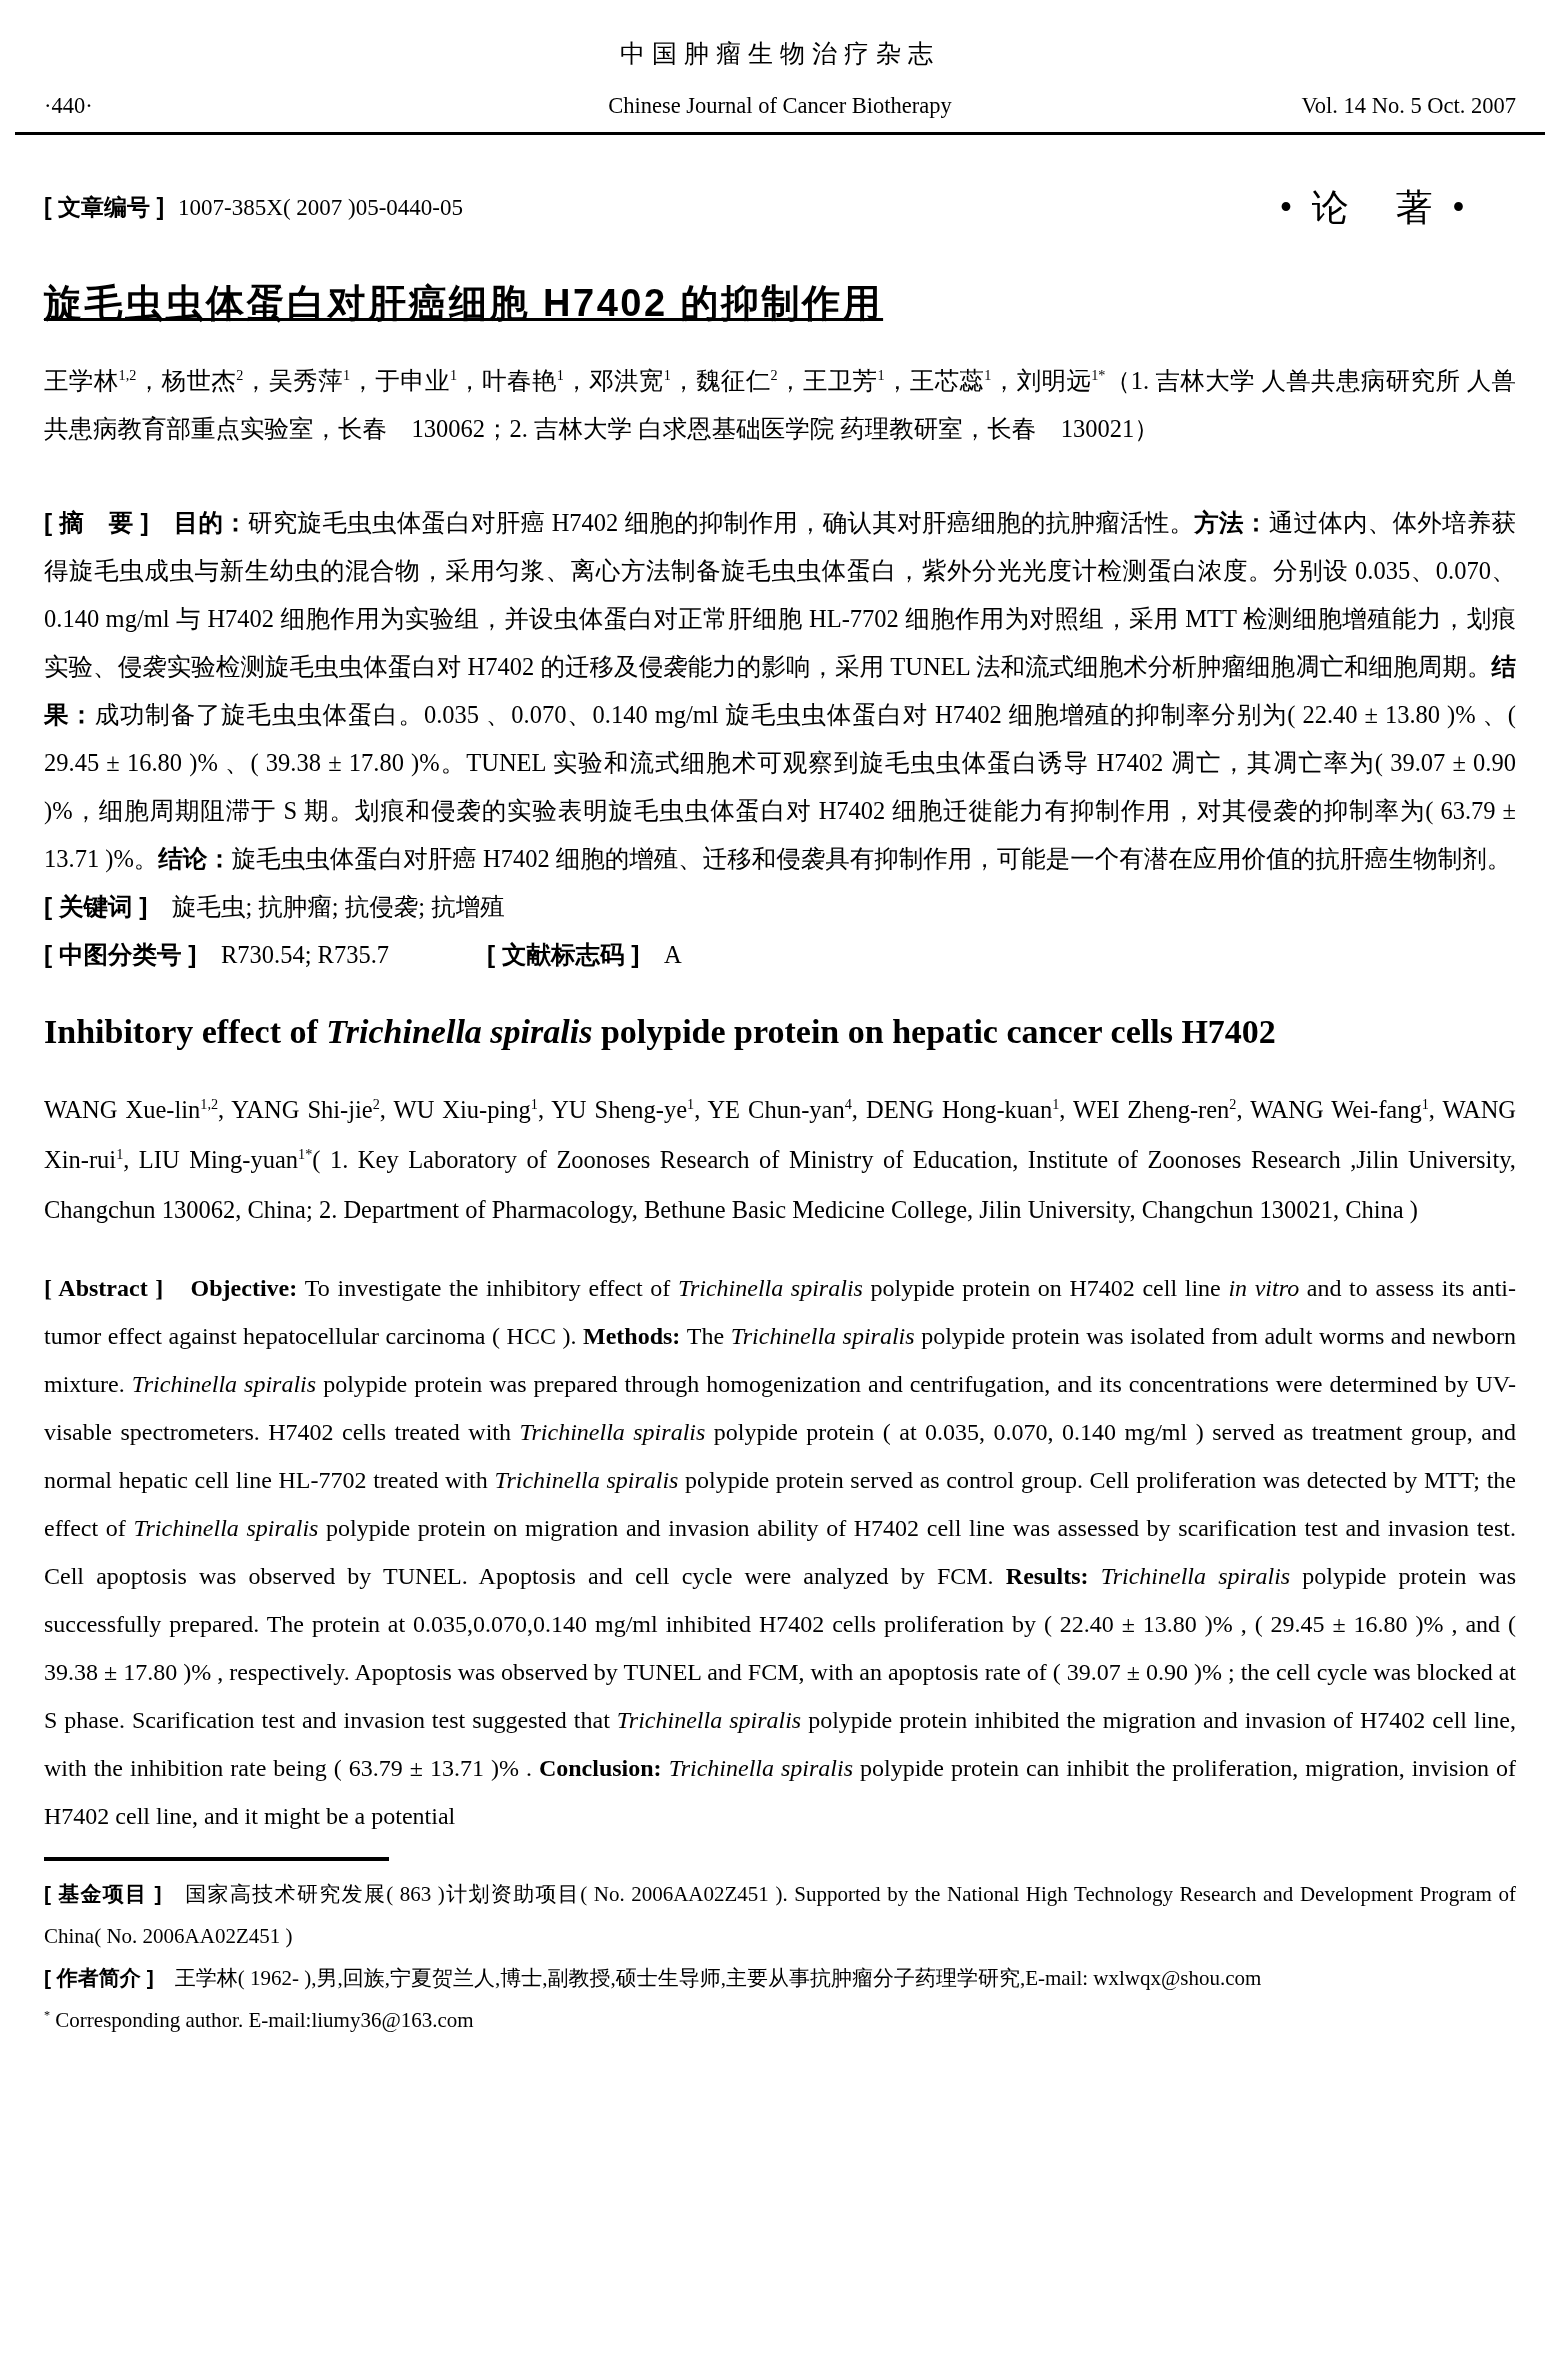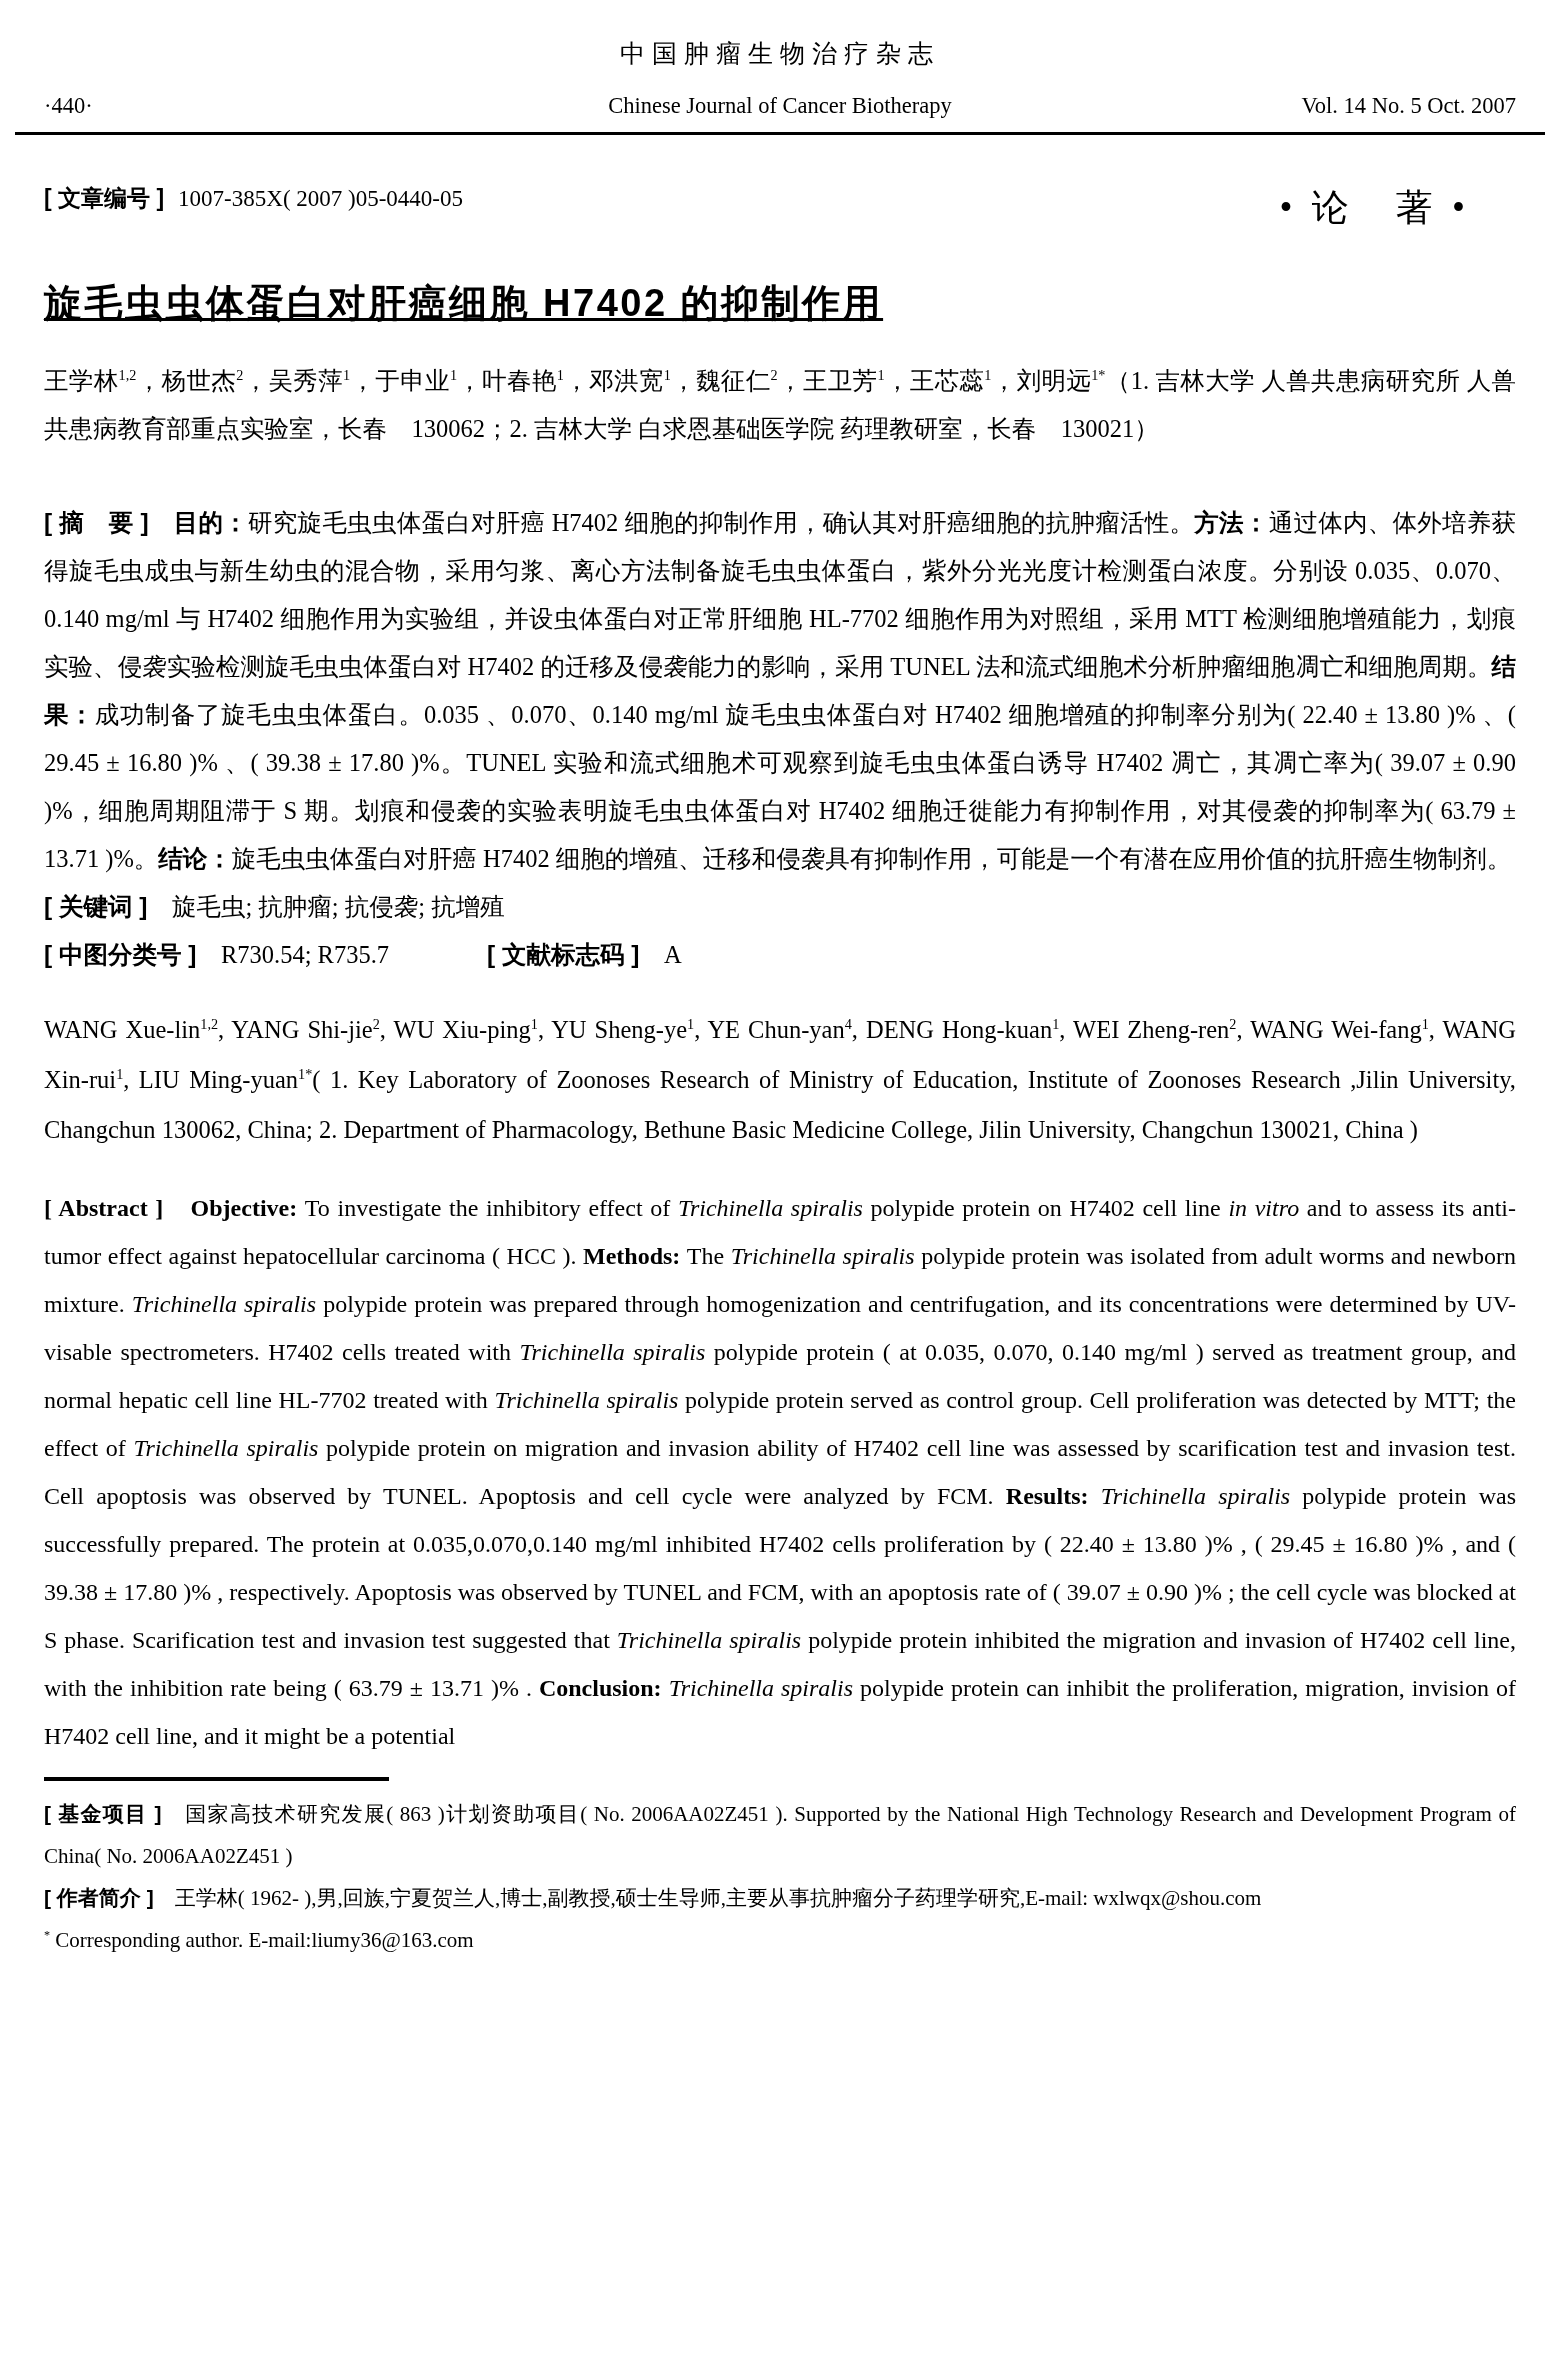--- a/index.html
+++ b/index.html
@@ -43,21 +43,21 @@
   .header-rule {
     border: none;
     border-top: 3.5px solid #000;
     margin: 12px -29px 0 -29px;
   }
 
   
   .meta-row {
     display: flex;
     justify-content: space-between;
-    align-items: flex-start;
+    align-items: center;
     margin-top: 48px;
   }
   .article-id { font-size: 23px; }
   .article-id .h { margin-right: 14px; }
   .article-type { font-size: 37px; letter-spacing: 5px; margin-right: 46px; }
 
   
   .title-cn {
     margin-top: 46px;
     font-family: "Liberation Sans", "DejaVu Sans", sans-serif;
@@ -137,20 +137,21 @@
   <h1 class="title-cn">旋毛虫虫体蛋白对肝癌细胞 H7402 的抑制作用</h1>
 
   <p class="authors-cn"><span>王学林</span><sup>1,2</sup><span>，杨世杰</span><sup>2</sup><span>，吴秀萍</span><sup>1</sup><span>，于申业</span><sup>1</sup><span>，叶春艳</span><sup>1</sup><span>，邓洪宽</span><sup>1</sup><span>，魏征仁</span><sup>2</sup><span>，王卫芳</span><sup>1</sup><span>，王芯蕊</span><sup>1</sup><span>，刘明远</span><sup>1*</sup><span>（1. 吉林大学 人兽共患病研究所 人兽共患病教育部重点实验室，长春　130062；2. 吉林大学 白求恩基础医学院 药理教研室，长春　130021）</span></p>
 
   <p class="abstract-cn"><span class="h">[ 摘　要 ]　</span><span class="h">目的：</span><span>研究旋毛虫虫体蛋白对肝癌 H7402 细胞的抑制作用，确认其对肝癌细胞的抗肿瘤活性。</span><span class="h">方法：</span><span>通过体内、体外培养获得旋毛虫成虫与新生幼虫的混合物，采用匀浆、离心方法制备旋毛虫虫体蛋白，紫外分光光度计检测蛋白浓度。分别设 0.035、0.070、0.140 mg/ml 与 H7402 细胞作用为实验组，并设虫体蛋白对正常肝细胞 HL-7702 细胞作用为对照组，采用 MTT 检测细胞增殖能力，划痕实验、侵袭实验检测旋毛虫虫体蛋白对 H7402 的迁移及侵袭能力的影响，采用 TUNEL 法和流式细胞术分析肿瘤细胞凋亡和细胞周期。</span><span class="h">结果：</span><span>成功制备了旋毛虫虫体蛋白。0.035 、0.070、0.140 mg/ml 旋毛虫虫体蛋白对 H7402 细胞增殖的抑制率分别为( 22.40 ± 13.80 )% 、( 29.45 ± 16.80 )% 、( 39.38 ± 17.80 )%。TUNEL 实验和流式细胞术可观察到旋毛虫虫体蛋白诱导 H7402 凋亡，其凋亡率为( 39.07 ± 0.90 )%，细胞周期阻滞于 S 期。划痕和侵袭的实验表明旋毛虫虫体蛋白对 H7402 细胞迁徙能力有抑制作用，对其侵袭的抑制率为( 63.79 ± 13.71 )%。</span><span class="h">结论：</span><span>旋毛虫虫体蛋白对肝癌 H7402 细胞的增殖、迁移和侵袭具有抑制作用，可能是一个有潜在应用价值的抗肝癌生物制剂。</span></p>
 
   <p class="kv-line"><span class="h">[ 关键词 ]　</span><span>旋毛虫; 抗肿瘤; 抗侵袭; 抗增殖</span></p>
 
   <p class="kv-line"><span class="h">[ 中图分类号 ]　</span><span>R730.54; R735.7</span><span>　　　　</span><span class="h">[ 文献标志码 ]　</span><span>A</span></p>
 
+  <h2 class="title-en"><span class="b">Inhibitory effect of </span><span class="b i">Trichinella spiralis</span><span class="b"> polypide protein on hepatic cancer cells H7402</span></h2>
 
   <p class="authors-en"><span>WANG Xue-lin</span><sup>1,2</sup><span>, YANG Shi-jie</span><sup>2</sup><span>, WU Xiu-ping</span><sup>1</sup><span>, YU Sheng-ye</span><sup>1</sup><span>, YE Chun-yan</span><sup>4</sup><span>, DENG Hong-kuan</span><sup>1</sup><span>, WEI Zheng-ren</span><sup>2</sup><span>, WANG Wei-fang</span><sup>1</sup><span>, WANG Xin-rui</span><sup>1</sup><span>, LIU Ming-yuan</span><sup>1*</sup><span>( 1. Key Laboratory of Zoonoses Research of Ministry of Education, Institute of Zoonoses Research ,Jilin University, Changchun 130062, China; 2. Department of Pharmacology, Bethune Basic Medicine College, Jilin University, Changchun 130021, China )</span></p>
 
   <p class="abstract-en"><span class="b">[ Abstract ]　</span><span class="b">Objective: </span><span>To investigate the inhibitory effect of </span><span class="i">Trichinella spiralis</span><span> polypide protein on H7402 cell line </span><span class="i">in vitro</span><span> and to assess its anti-tumor effect against hepatocellular carcinoma ( HCC ). </span><span class="b">Methods: </span><span>The </span><span class="i">Trichinella spiralis</span><span> polypide protein was isolated from adult worms and newborn mixture. </span><span class="i">Trichinella spiralis</span><span> polypide protein was prepared through homogenization and centrifugation, and its concentrations were determined by UV-visable spectrometers. H7402 cells treated with </span><span class="i">Trichinella spiralis</span><span> polypide protein ( at 0.035, 0.070, 0.140 mg/ml ) served as treatment group, and normal hepatic cell line HL-7702 treated with </span><span class="i">Trichinella spiralis</span><span> polypide protein served as control group. Cell proliferation was detected by MTT; the effect of </span><span class="i">Trichinella spiralis</span><span> polypide protein on migration and invasion ability of H7402 cell line was assessed by scarification test and invasion test. Cell apoptosis was observed by TUNEL. Apoptosis and cell cycle were analyzed by FCM. </span><span class="b">Results: </span><span class="i">Trichinella spiralis</span><span> polypide protein was successfully prepared. The protein at 0.035,0.070,0.140 mg/ml inhibited H7402 cells proliferation by ( 22.40 ± 13.80 )% , ( 29.45 ± 16.80 )% , and ( 39.38 ± 17.80 )% , respectively. Apoptosis was observed by TUNEL and FCM, with an apoptosis rate of ( 39.07 ± 0.90 )% ; the cell cycle was blocked at S phase. Scarification test and invasion test suggested that </span><span class="i">Trichinella spiralis</span><span> polypide protein inhibited the migration and invasion of H7402 cell line, with the inhibition rate being ( 63.79 ± 13.71 )% . </span><span class="b">Conclusion: </span><span class="i">Trichinella spiralis</span><span> polypide protein can inhibit the proliferation, migration, invision of H7402 cell line, and it might be a potential</span></p>
 
   <footer class="footnote">
     <hr class="footnote-rule">
     <p><span class="h">[ 基金项目 ]　</span><span>国家高技术研究发展( 863 )计划资助项目( No. 2006AA02Z451 ).  Supported by the National High Technology Research and Development Program of China( No. 2006AA02Z451 )</span></p>
     <p><span class="h">[ 作者简介 ]　</span><span>王学林( 1962- ),男,回族,宁夏贺兰人,博士,副教授,硕士生导师,主要从事抗肿瘤分子药理学研究,E-mail: wxlwqx@shou.com</span></p>
     <p><sup>*</sup><span> Corresponding author.  E-mail:liumy36@163.com</span></p>

